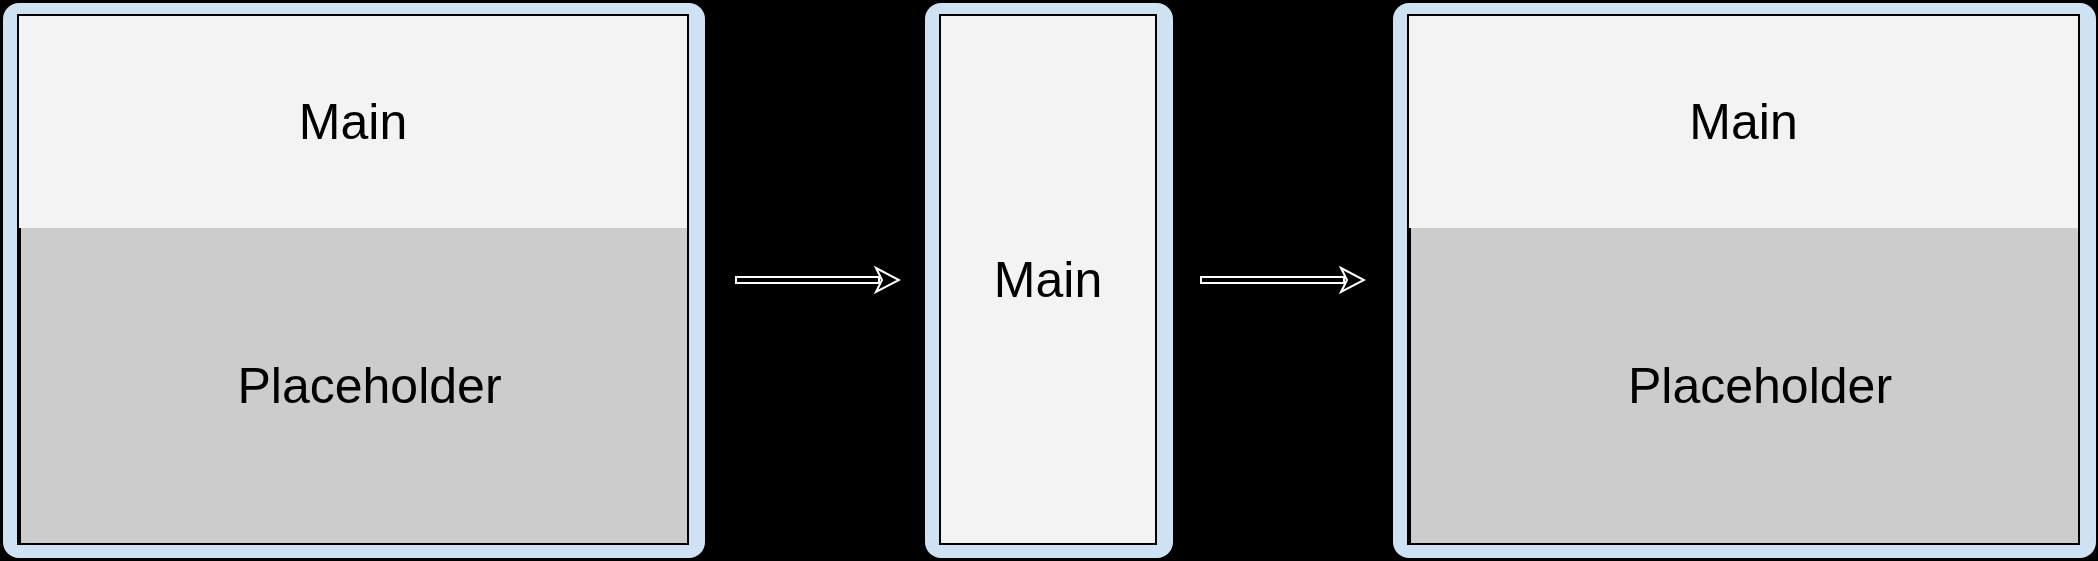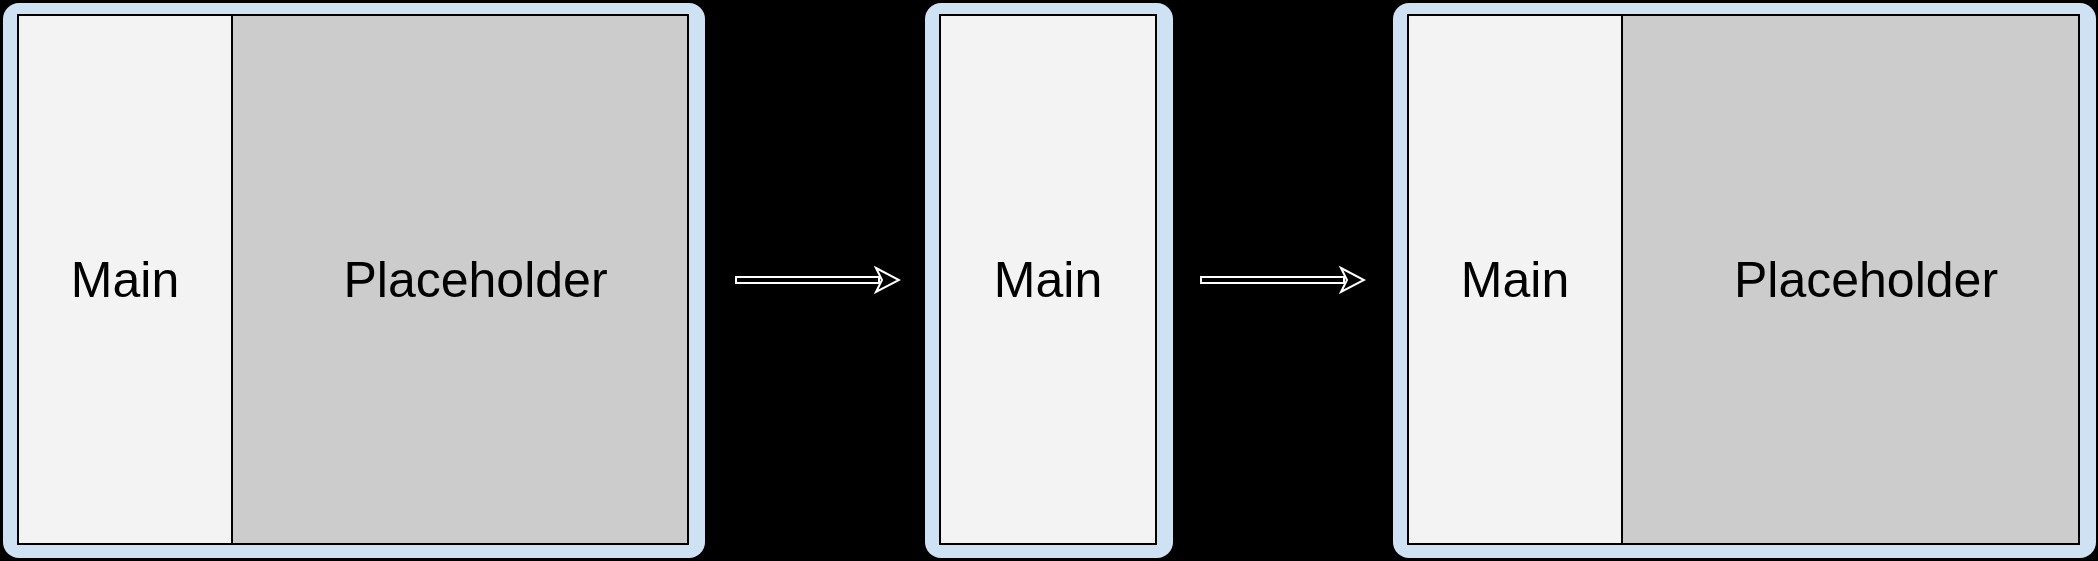--- a/index.html
+++ b/index.html
@@ -29,20 +29,21 @@
   .panel-inner {
     position: absolute;
     left: 14px;
     right: 16px;
     top: 11px;
     bottom: 13px;
     border: 2px solid var(--outline, #000);
     background: var(--main, #f3f3f3);
     display: flex;
     overflow: hidden;
+    flex-direction: column;
   }
   .section {
     display: flex;
     align-items: center;
     justify-content: center;
   }
   .section.main {
     flex: 0 0 212px;
     background: var(--main, #f3f3f3);
   }

